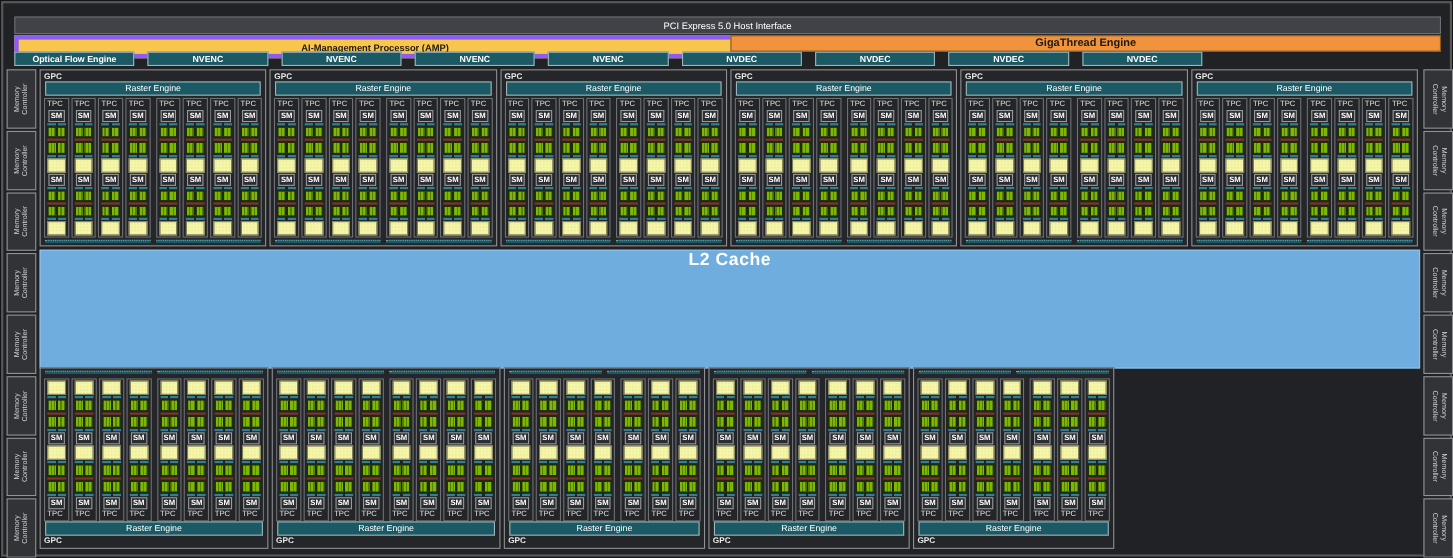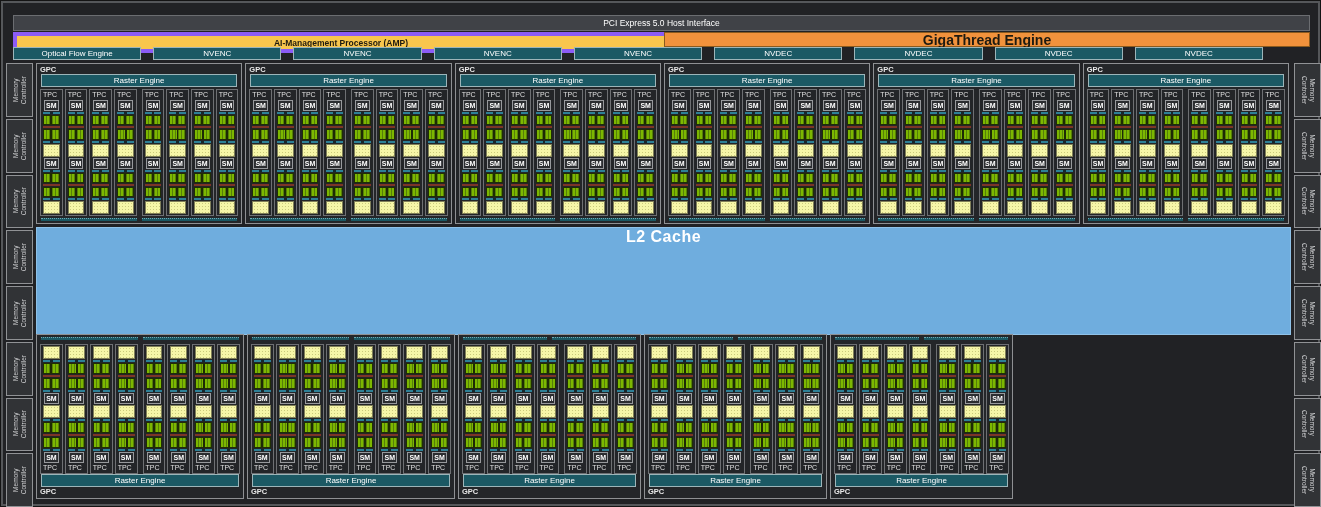--- a/index.html
+++ b/index.html
@@ -9,22 +9,22 @@
          border:2px solid #55575a;background:#212225;}
   .abs{position:absolute;}
   .ctr{display:flex;align-items:center;justify-content:center;}
 
   
   .pcie{left:10px;top:12px;width:1295px;height:14px;background:#404247;
         border:1px solid #6b6d71;color:#fff;font-size:8.5px;}
   .amp{left:10px;top:29px;width:648px;height:13px;background:var(--amp);
        border:4px solid #8b5cf6;color:#1e1a10;font-size:8.5px;font-weight:bold;}
   .gte{left:661px;top:29px;width:644px;height:13px;background:var(--gte);
-       border:1px solid #8a5a1e;color:#1e1a10;font-size:14px;font-weight:bold;}
-  .media-row{left:10px;top:44px;width:1250px;height:13px;display:flex;gap:12px;}
+       border:1px solid #8a5a1e;color:#1e1a10;font-size:10px;font-weight:bold;}
+  .media-row{left:10px;top:44px;width:1080px;height:13px;display:flex;gap:12px;font-weight:bold;}
   .media-block{flex:1;background:var(--teal);border:1px solid #9cb5b9;color:#fff;
                font-size:8px;display:flex;align-items:center;justify-content:center;}
 
   
   .gpc-row{display:flex;gap:3px;}
   #gpcTop{left:33px;top:60px;width:1253px;height:161px;}
   #gpcBottom{left:33px;top:331px;height:165px;}
   .gpc{background:#242629;border:1px solid #8e9093;display:flex;flex-direction:column;
        padding:1px 3px 2px 3px;box-sizing:border-box;}
   #gpcTop .gpc{flex:1;}

